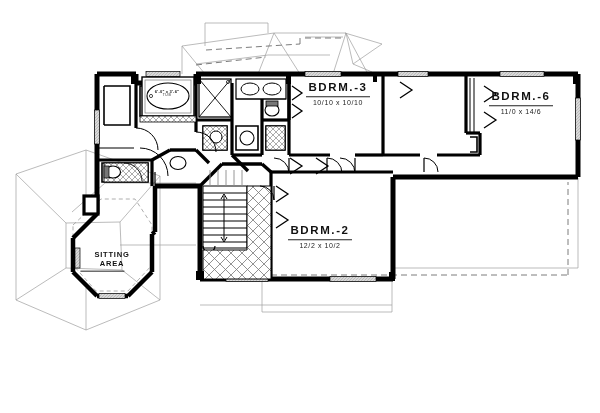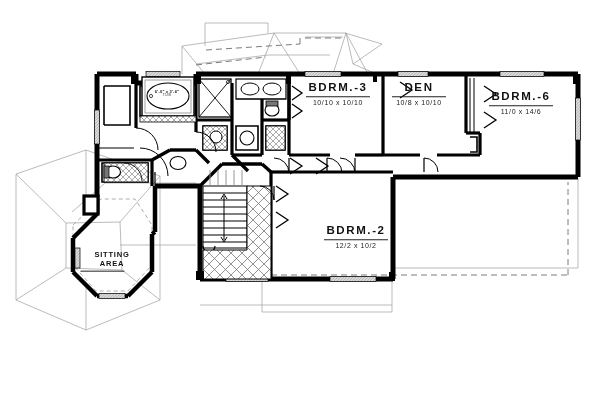--- a/index.html
+++ b/index.html
@@ -404,33 +404,28 @@
     <span class="rl-name">AREA</span>
     <span class="rl-rule" style="width:44px;"></span>
   </div>
 
   <div class="room-label lbl-md" style="left:338px; top:94px; transform:translate(-50%,-50%);">
     <span class="rl-name">BDRM.-3</span>
     <span class="rl-rule" style="width:64px;"></span>
     <span class="rl-dims">10/10 x 10/10</span>
   </div>
 
-  <div class="room-label lbl-md" style="left:419px; top:94px; transform:translate(-50%,-50%);">
-    <span class="rl-name">DEN</span>
-    <span class="rl-rule" style="width:54px;"></span>
-    <span class="rl-dims">10/8 x 10/10</span>
-  </div>
 
   <div class="room-label lbl-md" style="left:521px; top:103px; transform:translate(-50%,-50%);">
     <span class="rl-name">BDRM.-6</span>
     <span class="rl-rule" style="width:64px;"></span>
     <span class="rl-dims">11/0 x 14/6</span>
   </div>
 
-  <div class="room-label lbl-md" style="left:356px; top:237px; transform:translate(-50%,-50%);">
+  <div class="room-label lbl-md" style="left:320px; top:237px; transform:translate(-50%,-50%);">
     <span class="rl-name">BDRM.-2</span>
     <span class="rl-rule" style="width:64px;"></span>
     <span class="rl-dims">12/2 x 10/2</span>
   </div>
 
   <div class="room-label lbl-xs" style="left:167px; top:94px; transform:translate(-50%,-50%);">
     <span class="rl-name">6'-0" x 3'-6"</span>
     <span class="rl-dims">TUB</span>
   </div>
 

